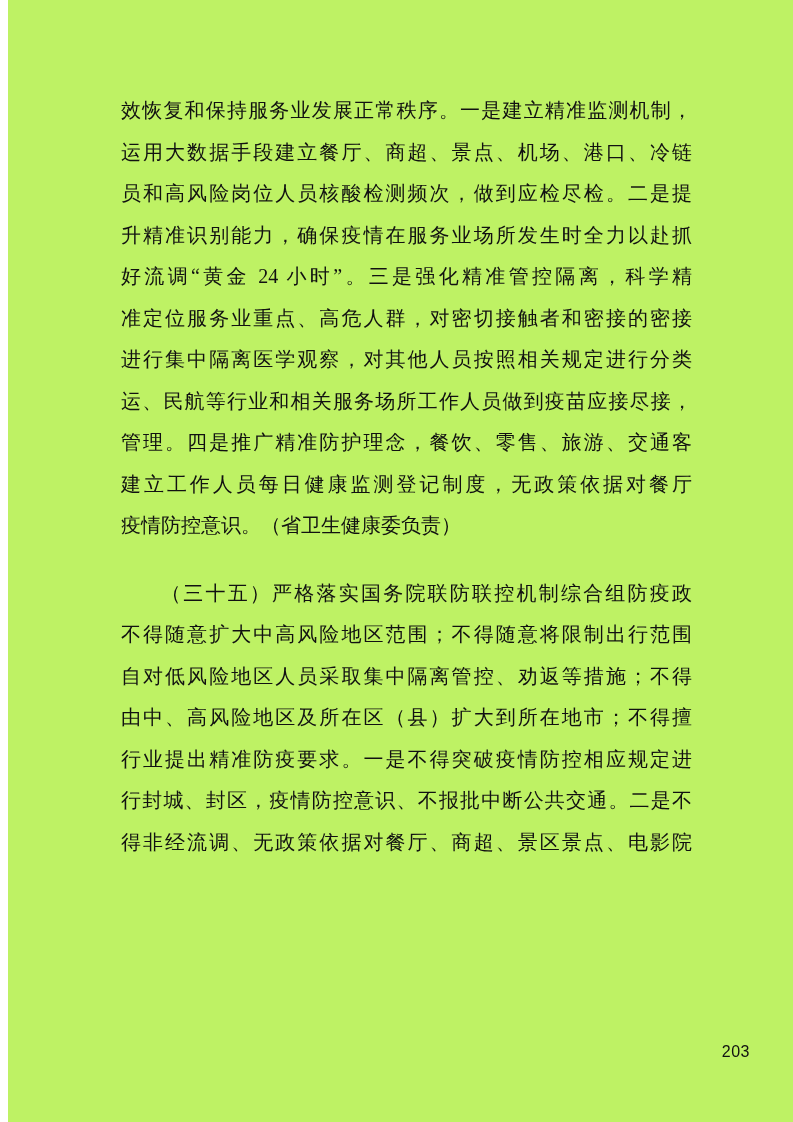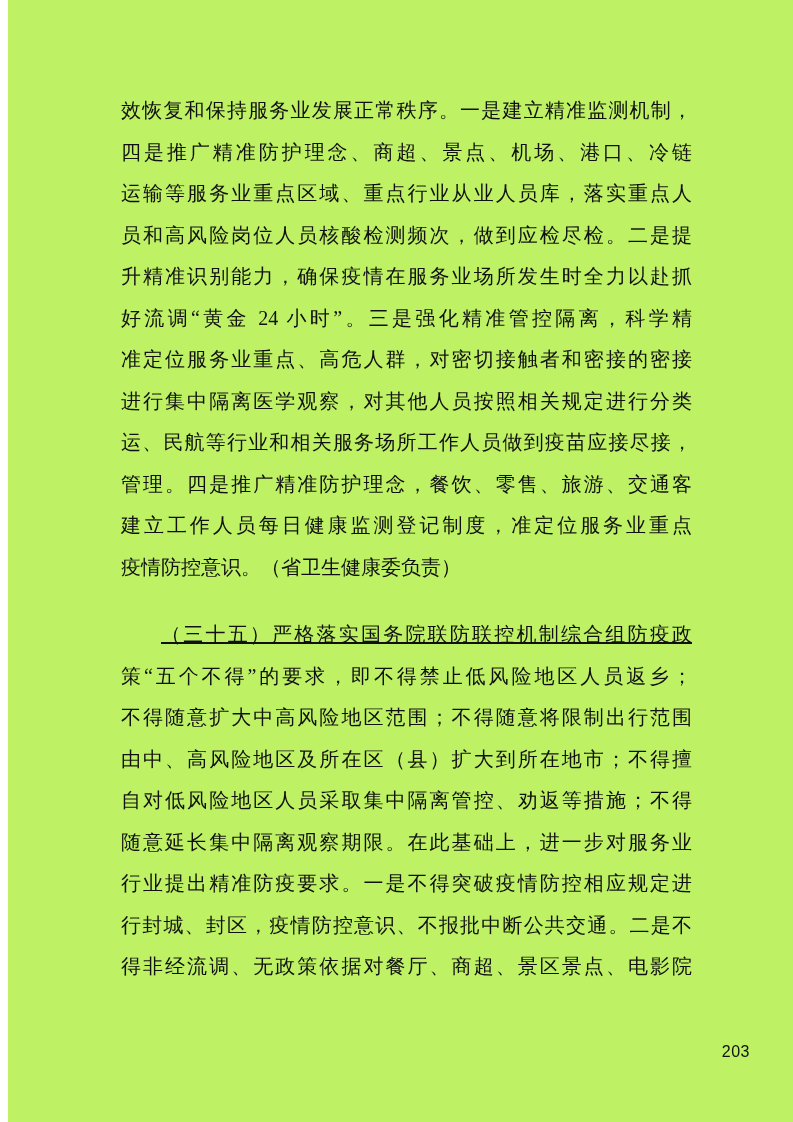--- a/index.html
+++ b/index.html
@@ -38,61 +38,57 @@
     text-align-last: justify;
     text-justify: inter-character;
     overflow: hidden;
   }
   .line-last {
     text-align: center;
     text-align-last: left;
   }
   .line-indent {
     padding-left: 40px;
-    text-decoration: underline;
   }
   .page-number {
     position: absolute;
     top: 1041px;
     right: 51px;
     font-family: "Liberation Sans", "DejaVu Sans", sans-serif;
     font-size: 16px;
     line-height: 22px;
     color: #111111;
     letter-spacing: 0.5px;
   }
 </style>
 </head>
 <body>
 
 <div class="page">
   <div class="text-block">
 
     <div class="para para-1">
       <div class="line">效恢复和保持服务业发展正常秩序。一是建立精准监测机制，</div>
-      <div class="line">四是推广精准防护理念、商超、景点、机场、港口、冷链</div>
-      <div class="line">运输等服务业重点区域、重点行业从业人员库，落实重点人</div>
+      <div class="line">运用大数据手段建立餐厅、商超、景点、机场、港口、冷链</div>
       <div class="line">员和高风险岗位人员核酸检测频次，做到应检尽检。二是提</div>
       <div class="line">升精准识别能力，确保疫情在服务业场所发生时全力以赴抓</div>
       <div class="line">好流调“黄金 24 小时”。三是强化精准管控隔离，科学精</div>
       <div class="line">准定位服务业重点、高危人群，对密切接触者和密接的密接</div>
       <div class="line">进行集中隔离医学观察，对其他人员按照相关规定进行分类</div>
       <div class="line">运、民航等行业和相关服务场所工作人员做到疫苗应接尽接，</div>
       <div class="line">管理。四是推广精准防护理念，餐饮、零售、旅游、交通客</div>
-      <div class="line">建立工作人员每日健康监测登记制度，准定位服务业重点</div>
+      <div class="line">建立工作人员每日健康监测登记制度，无政策依据对餐厅</div>
       <div class="line line-last">疫情防控意识。（省卫生健康委负责）</div>
     </div>
 
     <div class="para para-2">
       <div class="line line-indent">（三十五）严格落实国务院联防联控机制综合组防疫政</div>
-      <div class="line">策“五个不得”的要求，即不得禁止低风险地区人员返乡；</div>
       <div class="line">不得随意扩大中高风险地区范围；不得随意将限制出行范围</div>
+      <div class="line">自对低风险地区人员采取集中隔离管控、劝返等措施；不得</div>
       <div class="line">由中、高风险地区及所在区（县）扩大到所在地市；不得擅</div>
-      <div class="line">自对低风险地区人员采取集中隔离管控、劝返等措施；不得</div>
-      <div class="line">随意延长集中隔离观察期限。在此基础上，进一步对服务业</div>
       <div class="line">行业提出精准防疫要求。一是不得突破疫情防控相应规定进</div>
       <div class="line">行封城、封区，疫情防控意识、不报批中断公共交通。二是不</div>
       <div class="line">得非经流调、无政策依据对餐厅、商超、景区景点、电影院</div>
     </div>
 
   </div>
 
   <div class="page-number">203</div>
 </div>
 

